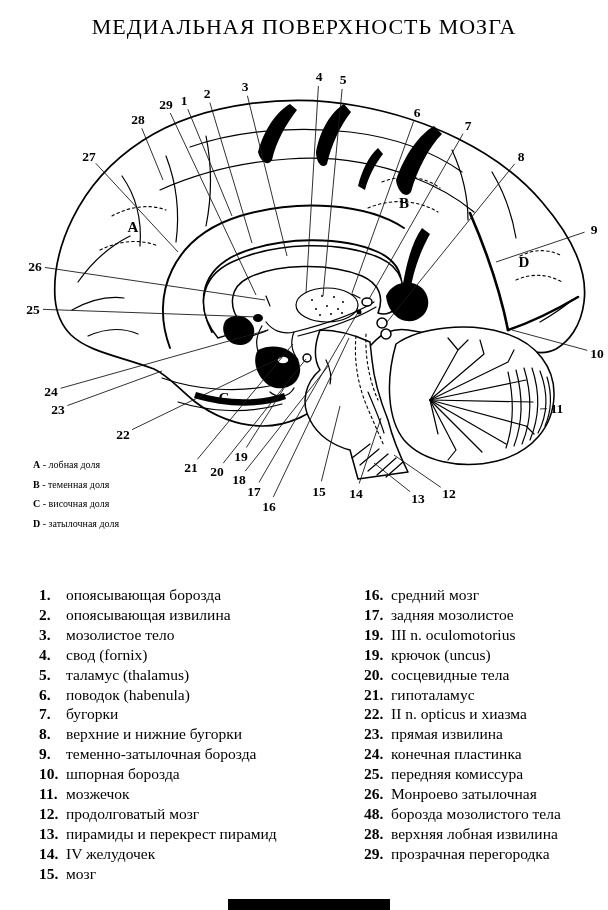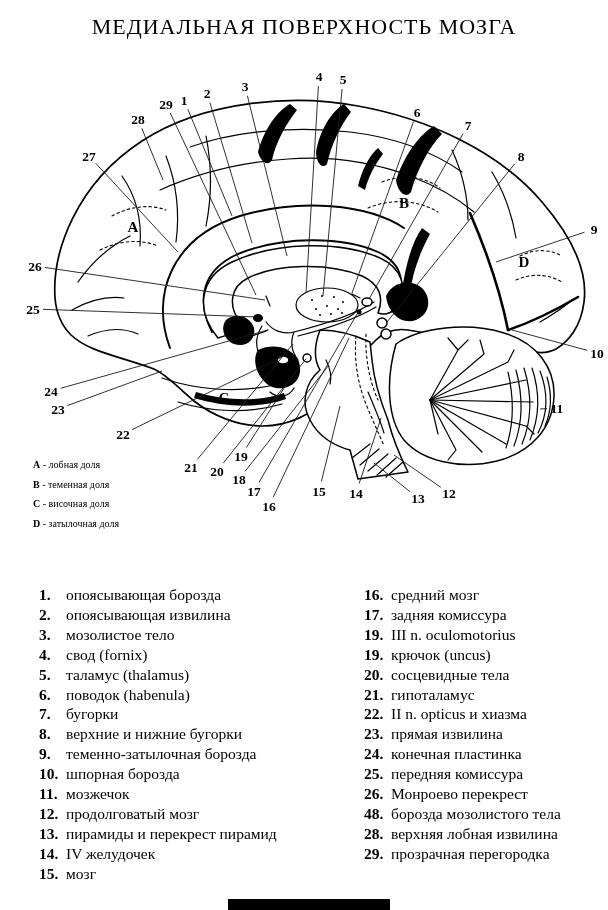--- a/index.html
+++ b/index.html
@@ -252,29 +252,29 @@
       <li><b class="num">9.</b><span>теменно-затылочная борозда</span></li>
       <li><b class="num">10.</b><span>шпорная борозда</span></li>
       <li><b class="num">11.</b><span>мозжечок</span></li>
       <li><b class="num">12.</b><span>продолговатый мозг</span></li>
       <li><b class="num">13.</b><span>пирамиды и перекрест пирамид</span></li>
       <li><b class="num">14.</b><span>IV желудочек</span></li>
       <li><b class="num">15.</b><span>мозг</span></li>
     </ol>
   <ol id="legend-right" class="col">
       <li><b class="num">16.</b><span>средний мозг</span></li>
-      <li><b class="num">17.</b><span>задняя комиссура</span></li>
+      <li><b class="num">17.</b><span>задняя мозолистое</span></li>
       <li><b class="num">19.</b><span>III n. oculomotorius</span></li>
       <li><b class="num">19.</b><span>крючок  (uncus)</span></li>
       <li><b class="num">20.</b><span>сосцевидные тела</span></li>
       <li><b class="num">21.</b><span>гипоталамус</span></li>
       <li><b class="num">22.</b><span>II n. opticus и хиазма</span></li>
       <li><b class="num">23.</b><span>прямая извилина</span></li>
       <li><b class="num">24.</b><span>конечная пластинка</span></li>
       <li><b class="num">25.</b><span>передняя комиссура</span></li>
-      <li><b class="num">26.</b><span>Монроево перекрест</span></li>
+      <li><b class="num">26.</b><span>Монроево затылочная</span></li>
       <li><b class="num">48.</b><span>борозда мозолистого тела</span></li>
       <li><b class="num">28.</b><span>верхняя лобная извилина</span></li>
       <li><b class="num">29.</b><span>прозрачная перегородка</span></li>
     </ol>
 </div>
 
 <div class="scan-bar"></div>
 
 </body></html>

